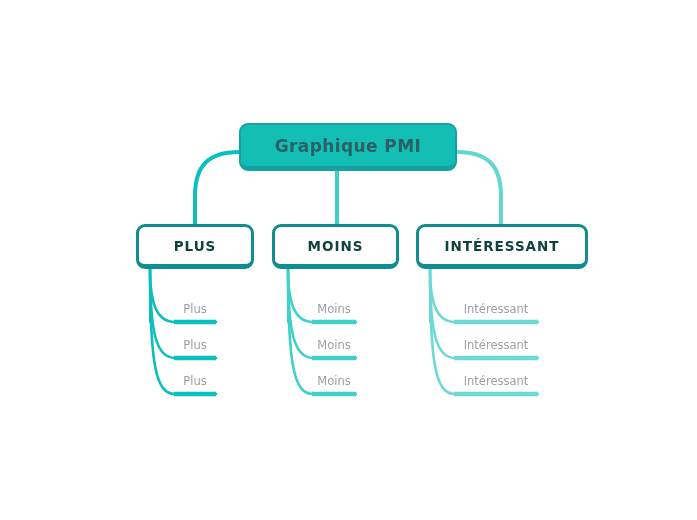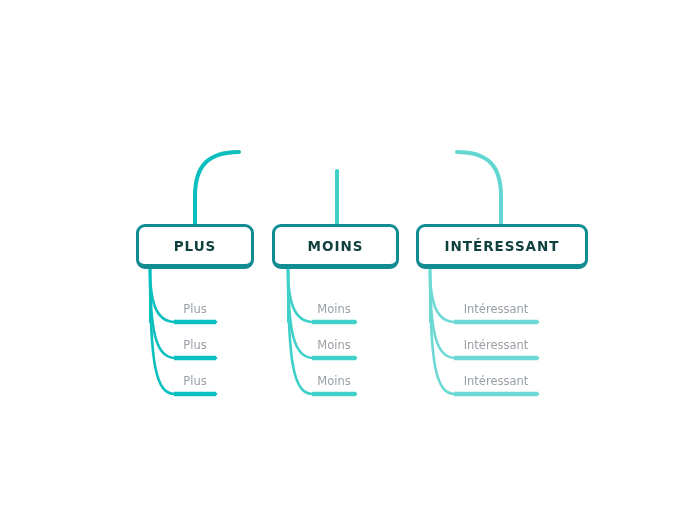--- a/index.html
+++ b/index.html
@@ -130,20 +130,23 @@
 
     <path d="M430 268 L 430 322" stroke="#6ed9d4" stroke-width="2" fill="none" stroke-linecap="round"></path>
     <path d="M430 268 C 430 302, 436 322, 455 322 L 538 322" stroke="#6ed9d4" stroke-width="2.6" fill="none" stroke-linecap="round"></path>
     <path d="M430 268 C 430 332, 436 358, 455 358 L 538 358" stroke="#6ed9d4" stroke-width="2.6" fill="none" stroke-linecap="round"></path>
     <path d="M430 268 C 430 366, 436 394, 455 394 L 538 394" stroke="#6ed9d4" stroke-width="2.6" fill="none" stroke-linecap="round"></path>
     <line x1="454" y1="322" x2="538" y2="322" stroke="#6ed9d4" stroke-width="4.5" stroke-linecap="butt"></line>
     <line x1="454" y1="358" x2="538" y2="358" stroke="#6ed9d4" stroke-width="4.5" stroke-linecap="butt"></line>
     <line x1="454" y1="394" x2="538" y2="394" stroke="#6ed9d4" stroke-width="4.5" stroke-linecap="butt"></line>
   </svg>
 
+  <div class="root-node">
+    <span class="root-label">Graphique PMI</span>
+  </div>
 
   <div class="branch-node" id="branch-0">
     <span class="branch-label">PLUS</span>
   </div>
   <div class="branch-node" id="branch-1">
     <span class="branch-label">MOINS</span>
   </div>
   <div class="branch-node" id="branch-2">
     <span class="branch-label">INTÉRESSANT</span>
   </div>

